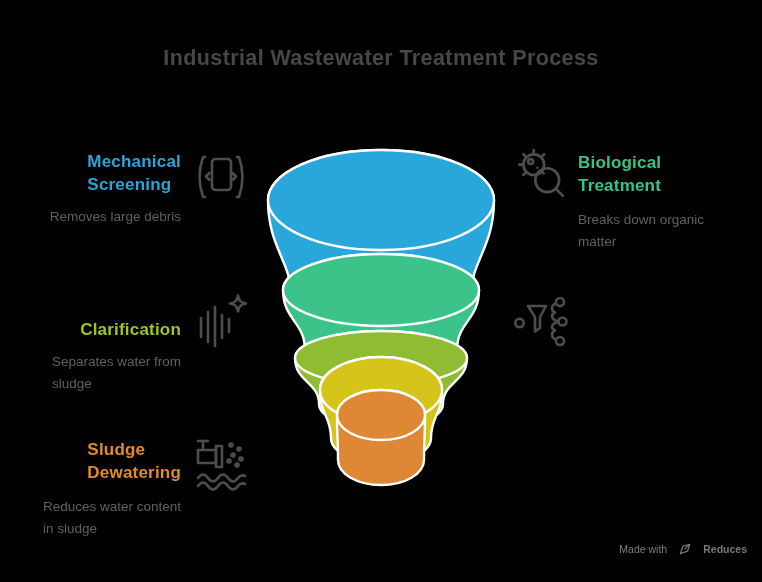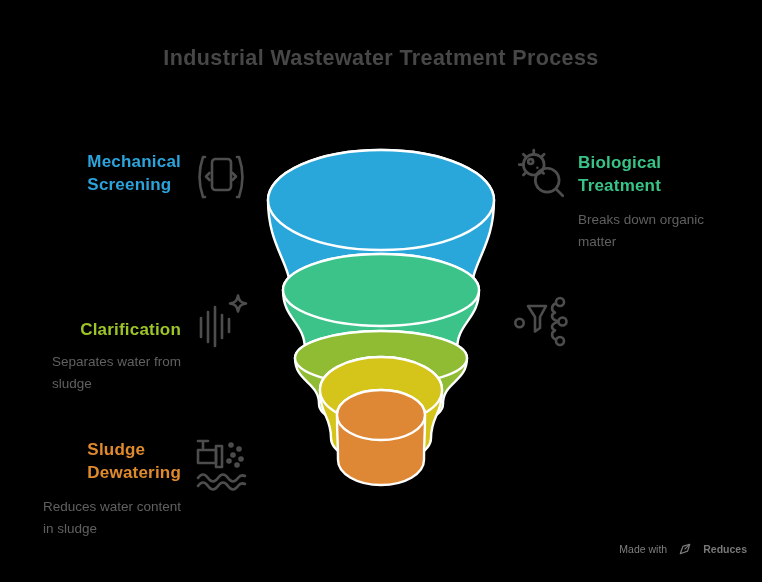--- a/index.html
+++ b/index.html
@@ -87,20 +87,21 @@
 Screening</div>
   <div class="icon i-mech">
     <svg width="56" height="56" viewBox="0 0 56 56">
       <rect x="19" y="10" width="19" height="31" rx="3.5"></rect>
       <path d="M 16.5 24 L 13 27.5 L 16.5 31"></path>
       <path d="M 39.5 24 L 43 27.5 L 39.5 31"></path>
       <path d="M 12 8 L 10 8 C 5.5 21 5.5 35 10 48 L 12 48"></path>
       <path d="M 44 8 L 46 8 C 50.5 21 50.5 35 46 48 L 44 48"></path>
     </svg>
   </div>
+  <div class="stage-desc left d-mech">Removes large debris</div>
 
   <div class="icon i-bio">
     <svg width="58" height="58" viewBox="0 0 56 56">
       <circle cx="21" cy="18" r="10"></circle>
       <line x1="21" y1="8" x2="21" y2="4"></line>
       <line x1="28" y1="11" x2="31" y2="8"></line>
       <line x1="14" y1="11" x2="11" y2="8"></line>
       <line x1="11" y1="18" x2="7" y2="18"></line>
       <line x1="14" y1="25" x2="11" y2="28"></line>
       <line x1="28.5" y1="24.5" x2="30.5" y2="26.5"></line>

